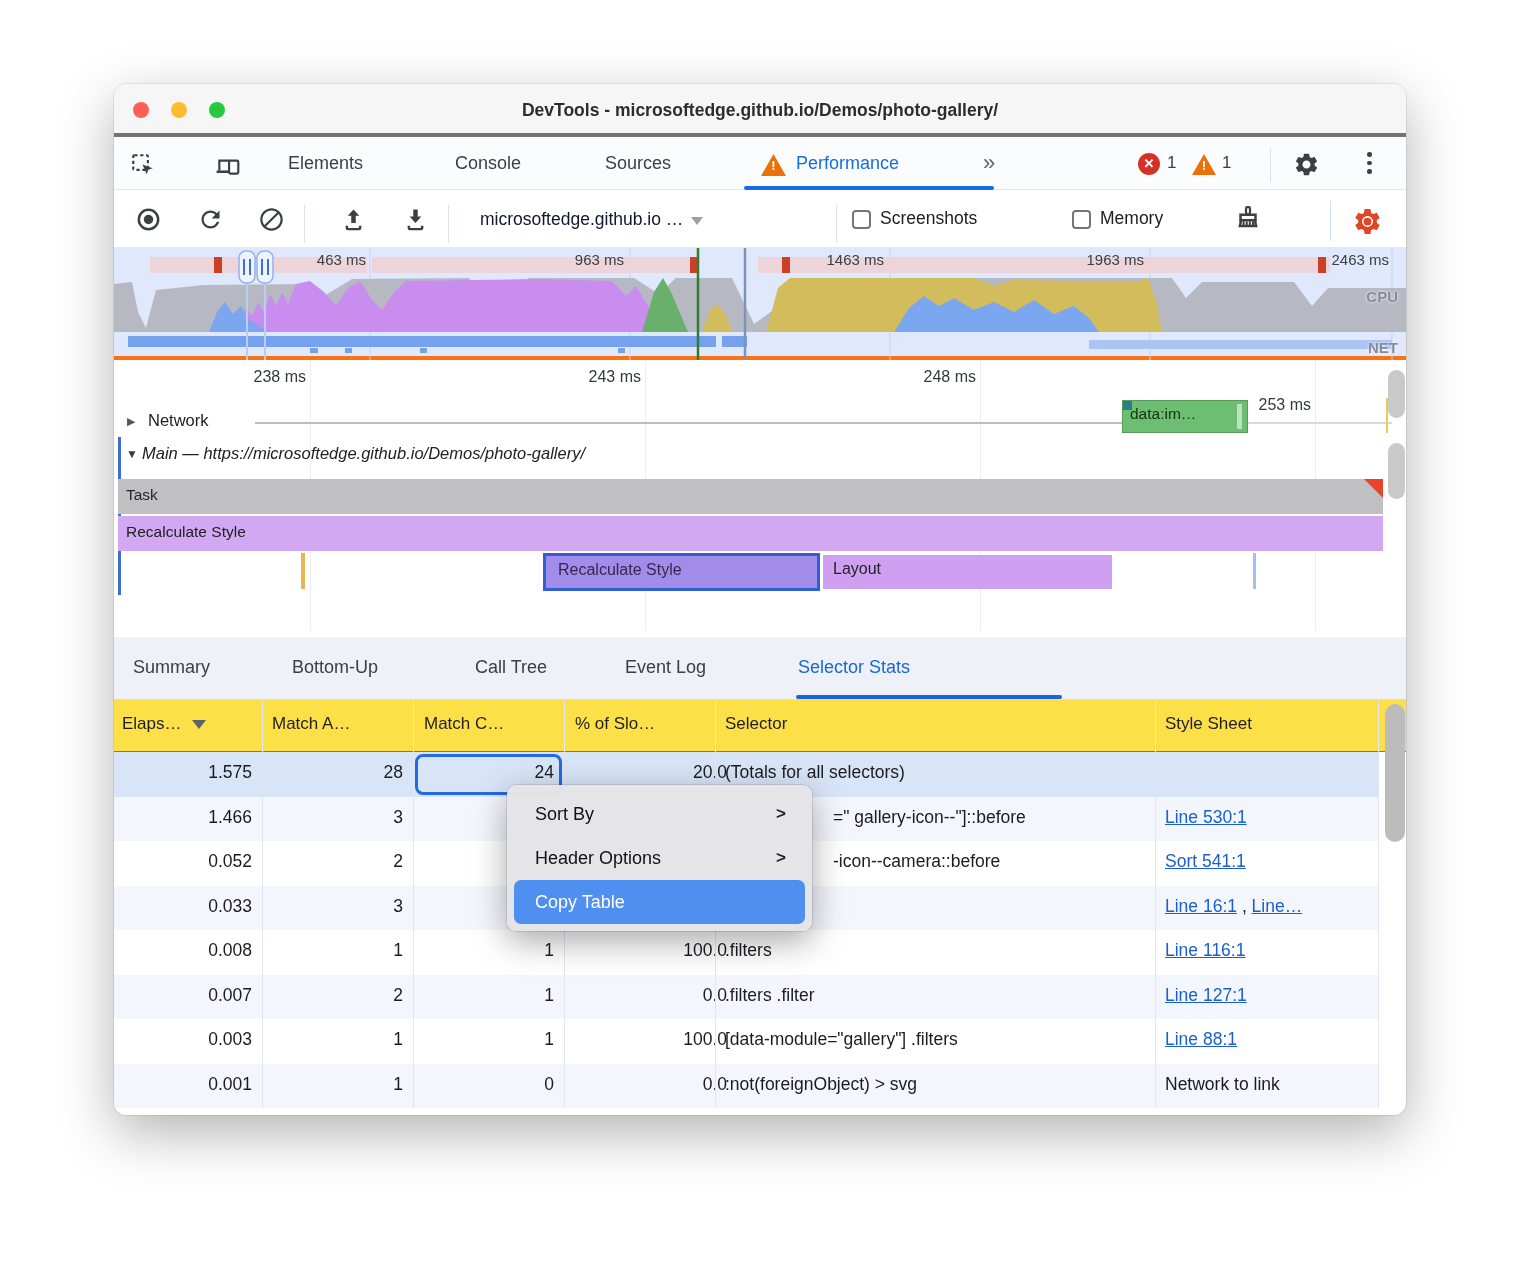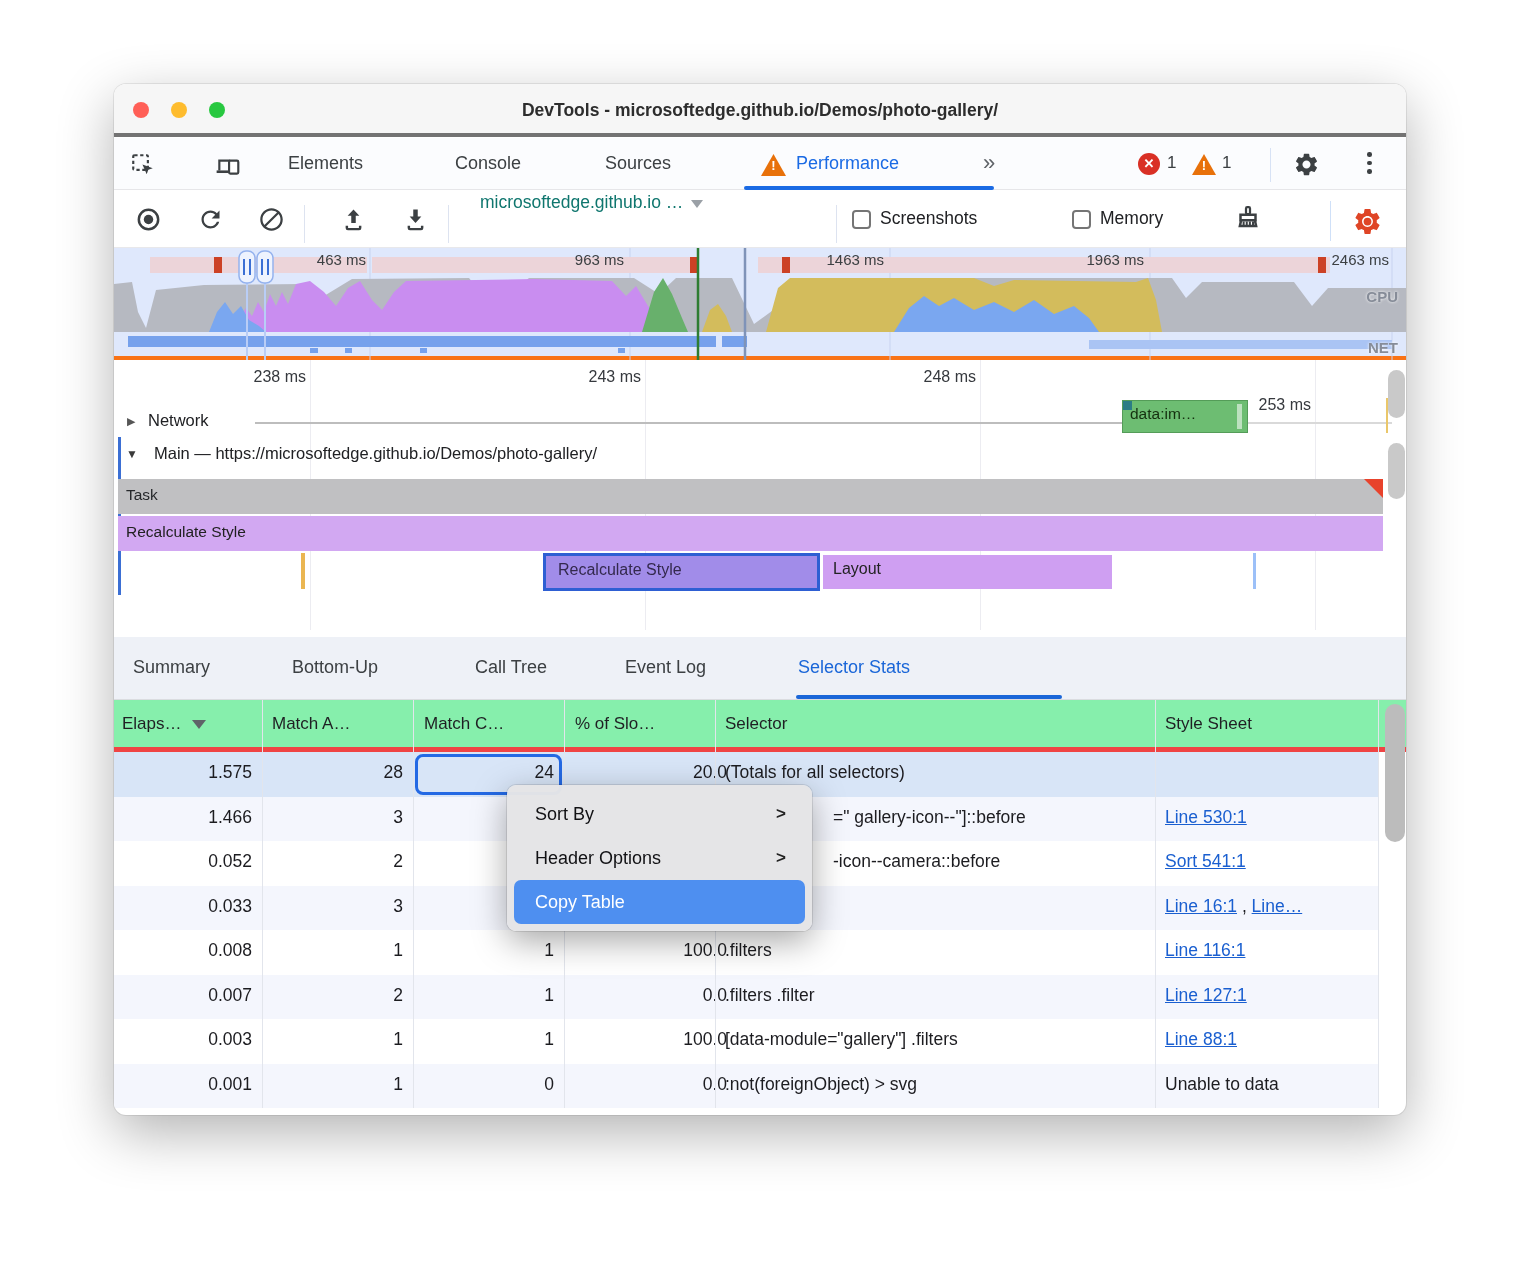--- a/index.html
+++ b/index.html
@@ -24,21 +24,21 @@
   .err-circ { width:22px; height:22px; border-radius:50%; background:#d93025; color:#fff; font-size:13px; font-weight:700;
               text-align:center; line-height:22px; }
   .badge-num { font-size:17px; color:#3c4043; }
   .vdiv { position:absolute; width:1px; background:#dde3f0; }
   .kebab { display:flex; flex-direction:column; gap:4px; }
   .kebab i { width:4.5px; height:4.5px; border-radius:50%; background:#3c4043; }
 
   
   .toolbar { position:absolute; left:0; top:107px; width:100%; height:57px; background:#ffffff; border-bottom:1px solid #e8e8eb; }
   .tool-ic { position:absolute; top:15px; width:27px; height:27px; }
-  .select-text { position:absolute; top:1px; font-size:17.5px; color:#0f766e; }
+  .select-text { position:absolute; top:18px; font-size:17.5px; color:#0f172a; }
   .chev-down { display:inline-block; margin-left:8px; width:0; height:0; border-left:6px solid transparent; border-right:6px solid transparent; border-top:8px solid #9aa0a6; }
   .cbx { position:absolute; top:19px; width:19px; height:19px; border:2px solid #757575; border-radius:4px; background:#fff; }
   .cbx-label { position:absolute; top:17px; font-size:17.5px; color:#202124; }
 
   
   .overview { position:absolute; left:0; top:164px; width:1292px; height:112px; background:#dfe8fc; border-bottom:4px solid #f97316; }
   .ov-label { position:absolute; font-size:15px; color:#3c4043; }
 
   
   .flame { position:absolute; left:0; top:276px; width:1292px; height:277px; background:#fff; }
@@ -65,21 +65,21 @@
   .blue-edge { position:absolute; left:4px; top:77px; width:2.5px; height:158px; background:#3b6fd4; }
   .scroll-thumb { position:absolute; left:1274px; width:17px; background:#c9c9c9; border-radius:9px; }
 
   
   .btabs { position:absolute; left:0; top:553px; width:1292px; height:63px; background:#eef1f7; border-bottom:1px solid #dadce0; }
   .btab { position:absolute; top:0; height:63px; line-height:60px; font-size:18px; color:#3c4043; }
   .btab.active { color:#1a66d8; }
   .btab-underline { position:absolute; left:682px; top:58px; width:266px; height:4px; background:#1a66d8; border-radius:2px; }
 
   
-  .thead { position:absolute; left:0; top:616px; width:1292px; height:52px; background:#86efac; border-bottom:5px solid #ef4444; }
+  .thead { position:absolute; left:0; top:616px; width:1292px; height:52px; background:#fde047; border-bottom:1px solid #ef4444; }
   .th { position:absolute; top:14px; font-size:17px; color:#1f1f23; }
   .sort-tri { display:inline-block; margin-left:10px; width:0; height:0; border-left:7px solid transparent; border-right:7px solid transparent; border-top:9px solid #5f6368; vertical-align:middle; }
   .colv { position:absolute; top:616px; width:1px; height:408px; background:#e2e5ec; }
   .trow { position:absolute; left:0; width:1264px; height:44.5px; }
   .trow.sel { background:#d8e5f7; }
   .trow.alt { background:#f4f6fd; }
   .cell { position:absolute; top:10px; font-size:17.5px; color:#1c1c20; white-space:nowrap; overflow:hidden; }
   .cnum { text-align:right; }
   .c1 { left:4px; width:134px; }
   .c2 { left:148px; width:141px; }
@@ -297,21 +297,21 @@
     <div class="net-line" style="left:141px;width:867px;"></div>
     <div class="net-line" style="left:1134px;width:144px;background:#d9d9d9;"></div>
     <div class="req-bar">
       <div class="req-corner"></div>
       <div class="req-strip"></div>
       <div class="lbl">data:im…</div>
     </div>
 
     <div class="blue-edge"></div>
     <div class="abs tri-d" style="left:12px;top:87px;">▼</div>
-    <div class="abs track-lab" style="left:40px;top:84px;">Main — https://microsoftedge.github.io/Demos/photo-gallery/</div>
+    <div class="abs track-lab" style="left:28px;top:84px;font-style:italic;">Main — https://microsoftedge.github.io/Demos/photo-gallery/</div>
 
     <div class="task-bar">
       <div class="lbl">Task</div>
       <div class="task-red"></div>
     </div>
     <div class="recalc-bar">
       <div class="lbl">Recalculate Style</div>
     </div>
 
     <div class="tickbar" style="left:187px;width:3.5px;height:36px;background:#eab651;"></div>
@@ -393,21 +393,21 @@
     <div class="cell cnum c4">100.0</div>
     <div class="cell c5">[data-module="gallery"] .filters</div>
     <div class="cell c6"><a class="link">Line 88:1</a></div>
   </div>
   <div class="trow alt" style="top:979.5px;">
     <div class="cell cnum c1">0.001</div>
     <div class="cell cnum c2">1</div>
     <div class="cell cnum c3">0</div>
     <div class="cell cnum c4">0.0</div>
     <div class="cell c5">:not(foreignObject) &gt; svg</div>
-    <div class="cell c6">Unable to data</div>
+    <div class="cell c6">Network to link</div>
   </div>
 
   <div class="colv" style="left:148px;"></div>
   <div class="colv" style="left:299px;"></div>
   <div class="colv" style="left:450px;"></div>
   <div class="colv" style="left:601px;"></div>
   <div class="colv" style="left:1041px;"></div>
   <div class="colv" style="left:1264px;"></div>
 
   <div class="focus-ring"></div>

